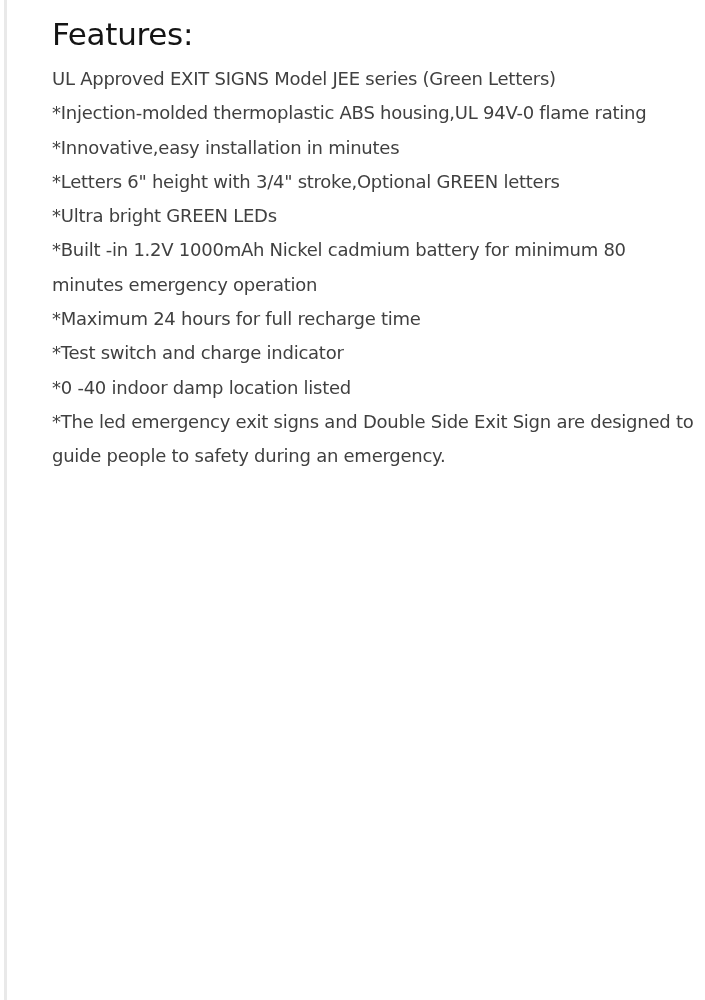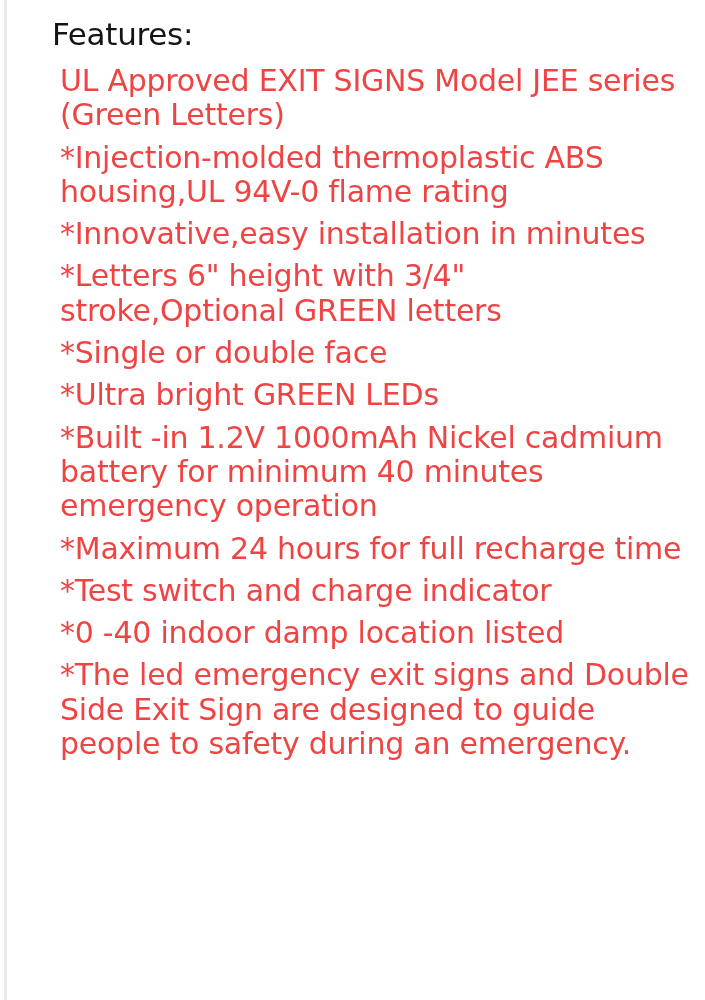--- a/index.html
+++ b/index.html
@@ -51,45 +51,44 @@
     color: #141414;
     margin: 0 0 6px 0;
     white-space: pre;
   }
   .feature-list {
     list-style: none;
     margin: 0;
     padding: 0;
   }
   .feature-line {
-    font-size: 30px;
+    font-size: 18px;
     line-height: 34.3px;
     letter-spacing: -0.25px;
-    color: #ef4444;
+    color: #404040;
     white-space: pre-wrap;
-    margin: 8px;
+    margin: 0;
   }
 </style>
 </head>
 <body>
 
 <div class="page">
   <div class="edge-left">
     <div class="edge-left-band"></div>
   </div>
 
   <div class="content">
     <h1 class="title">Features:</h1>
     <ul class="feature-list">
       <li class="feature-line">UL Approved EXIT SIGNS Model JEE series (Green Letters)</li>
       <li class="feature-line">*Injection-molded thermoplastic ABS housing,UL 94V-0 flame rating</li>
       <li class="feature-line">*Innovative,easy installation in minutes</li>
       <li class="feature-line">*Letters 6" height with 3/4" stroke,Optional GREEN letters</li>
-      <li class="feature-line">*Single or double face</li>
       <li class="feature-line">*Ultra bright GREEN LEDs</li>
-      <li class="feature-line">*Built -in 1.2V 1000mAh Nickel cadmium battery for minimum 40 minutes emergency operation</li>
+      <li class="feature-line">*Built -in 1.2V 1000mAh Nickel cadmium battery for minimum 80 minutes emergency operation</li>
       <li class="feature-line">*Maximum 24 hours for full recharge time</li>
       <li class="feature-line">*Test switch and charge indicator</li>
       <li class="feature-line">*0 -40 indoor damp location listed</li>
       <li class="feature-line">*The led emergency exit signs and Double Side Exit Sign are designed to guide people to safety during an emergency.</li>
     </ul>
   </div>
 </div>
 
 </body></html>

